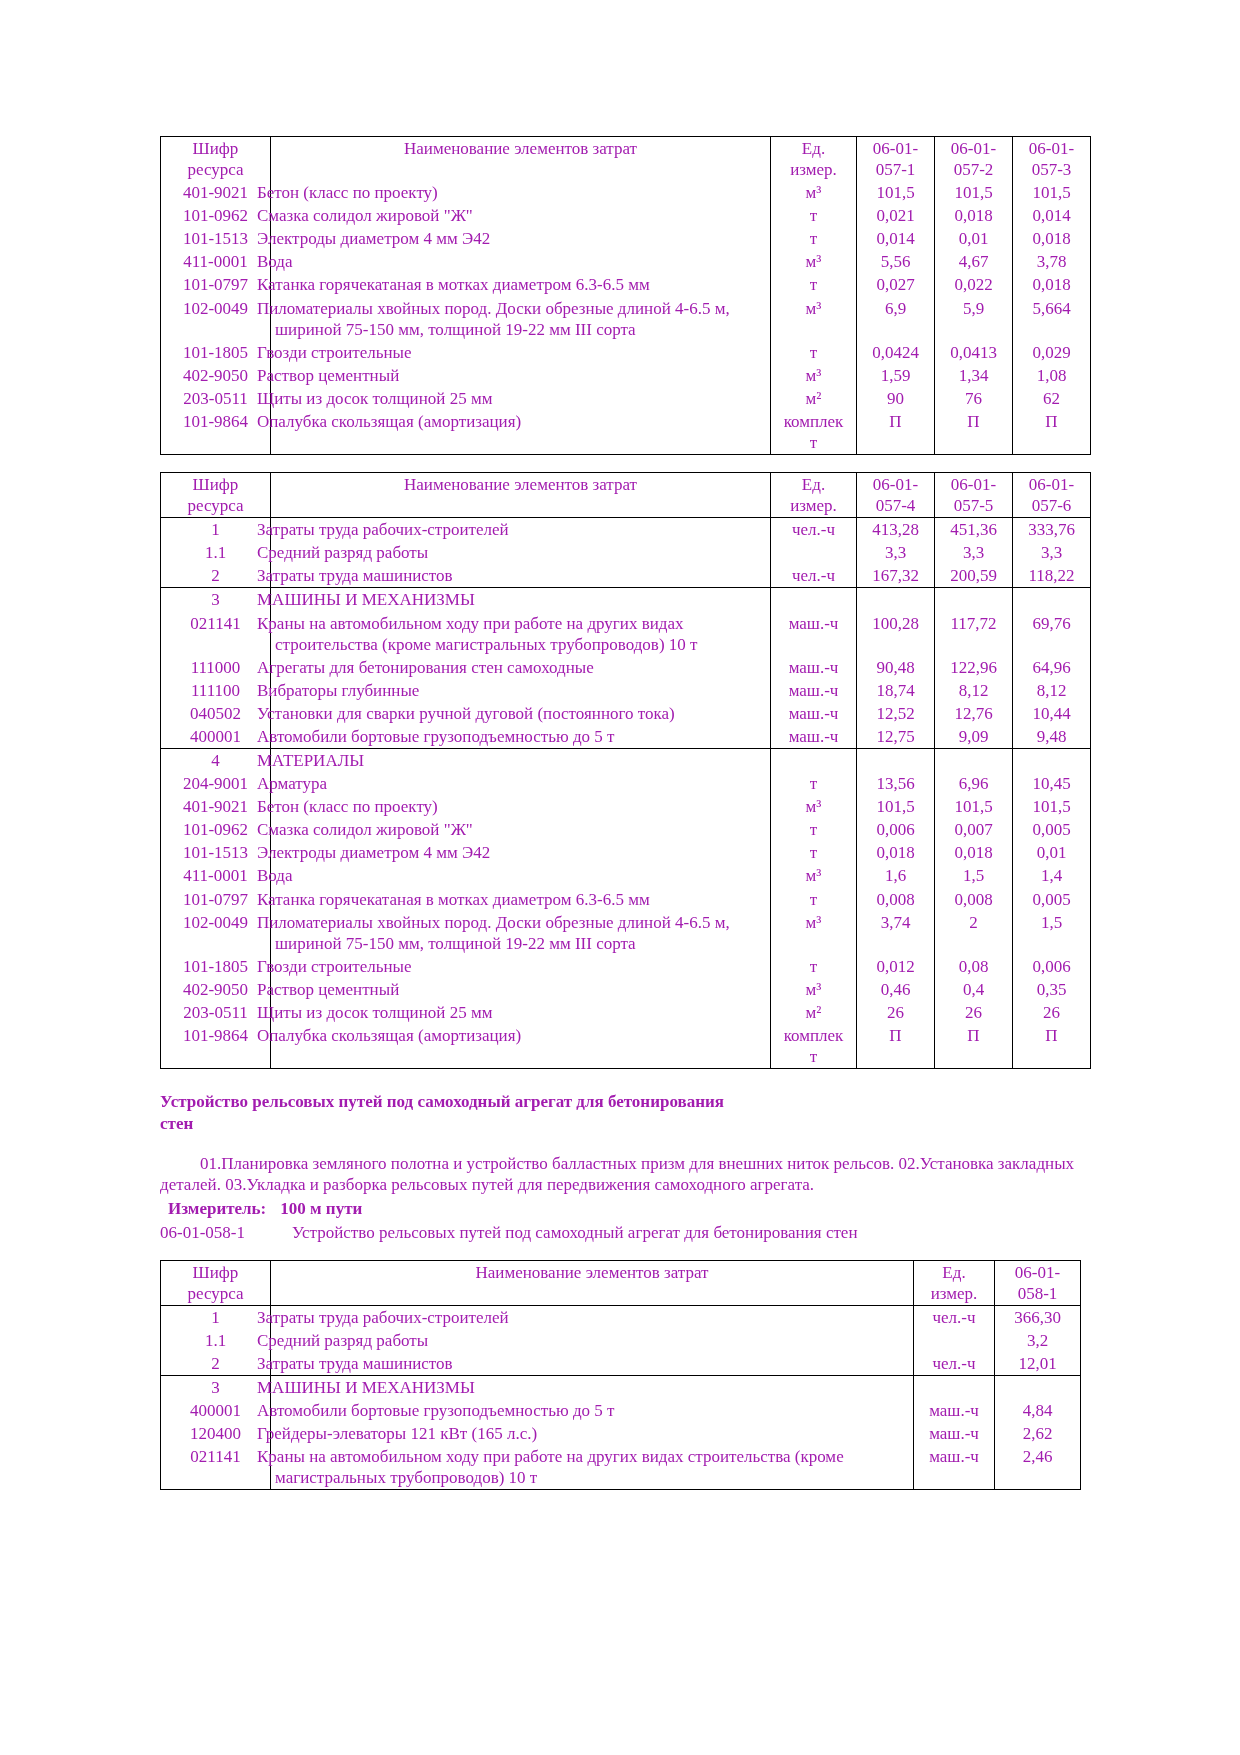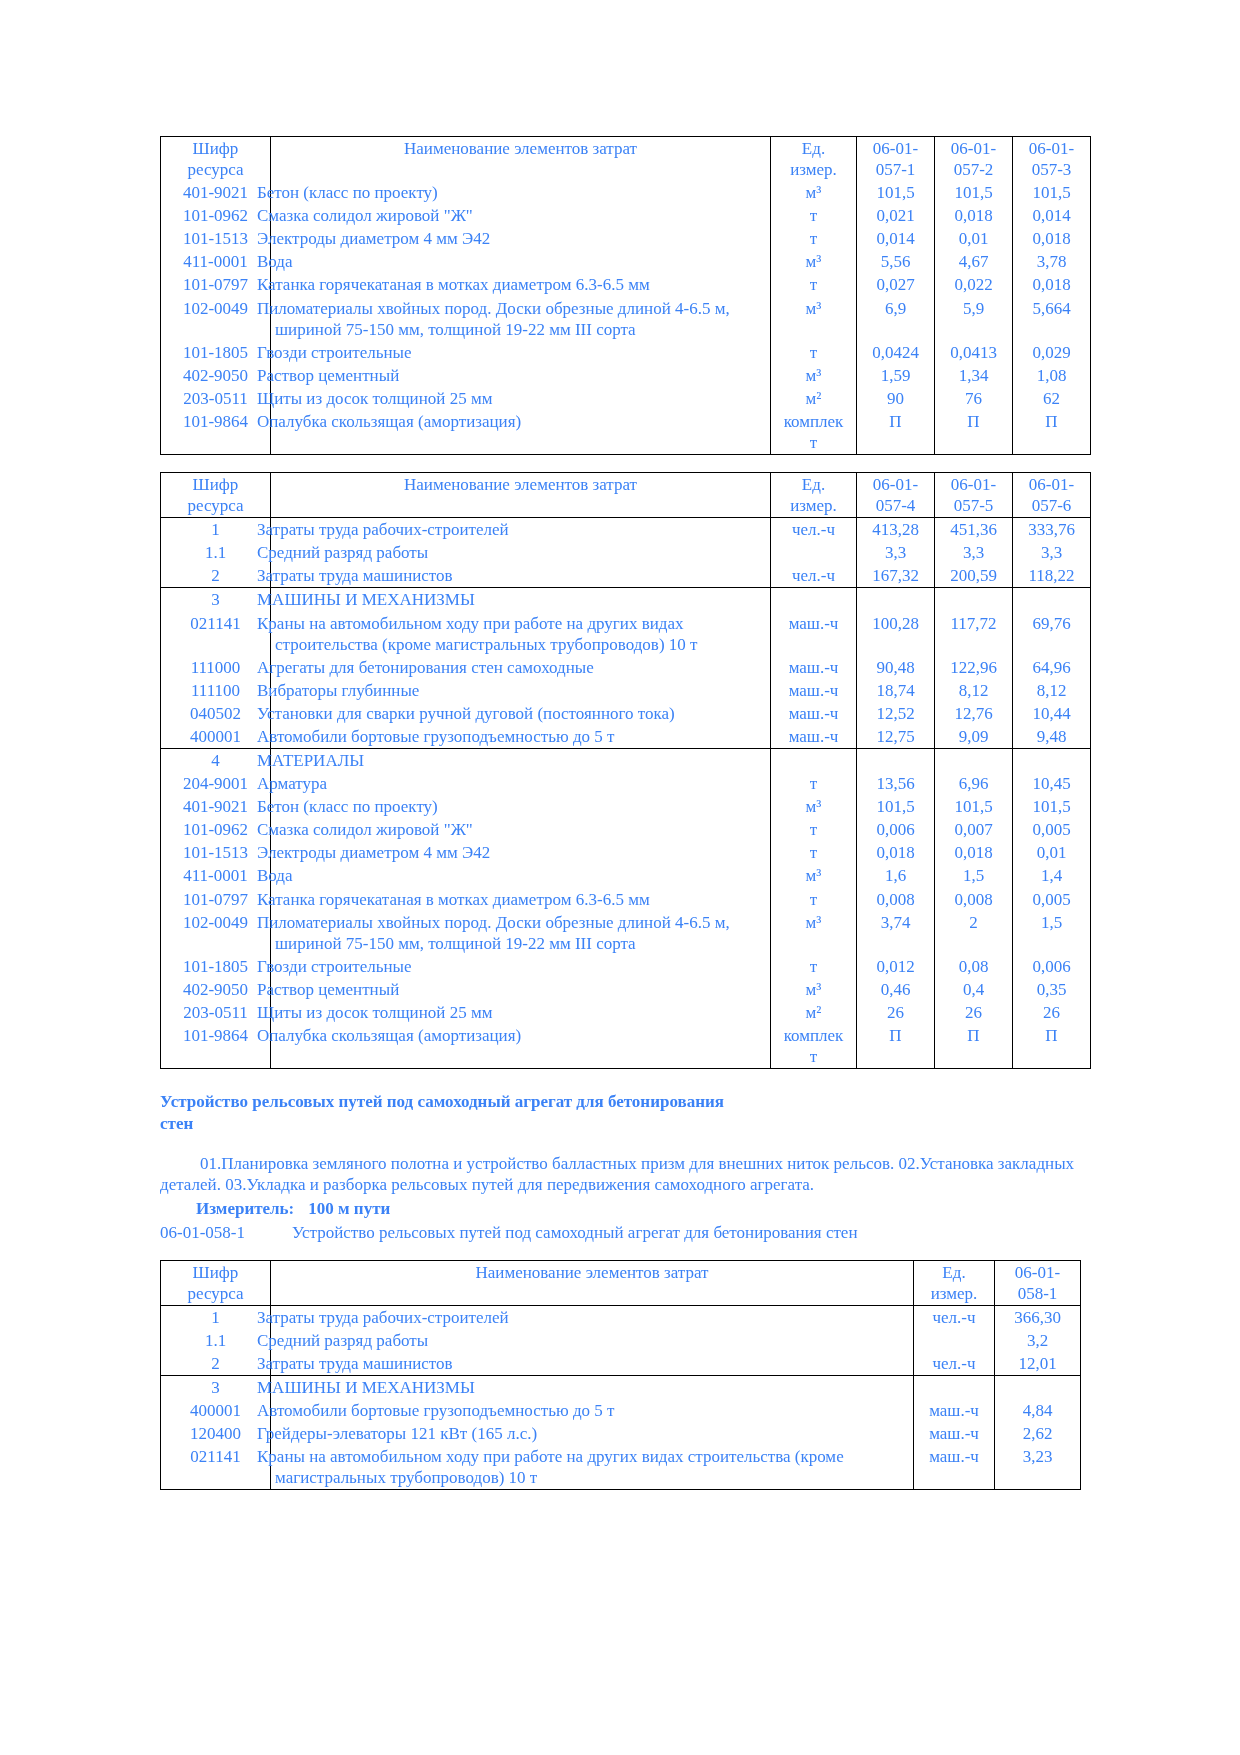--- a/index.html
+++ b/index.html
@@ -1,19 +1,19 @@
 <!DOCTYPE html>
 <html><head>
 <meta charset="utf-8">
 <style>
   * { box-sizing: border-box; }
   html, body { margin: 0; padding: 0; background: #ffffff; }
   .page {
     width: 1240px; height: 1755px; position: relative; overflow: hidden;
-    background: #ffffff; color: #3b82f6;
+    background: #ffffff; color: #a21caf;
     font-family: "Liberation Serif", "DejaVu Serif", serif;
     font-size: 17px;
   }
   .content { padding: 136px 0 0 160px; }
 
   table.norm { border-collapse: collapse; table-layout: fixed; border: 1.5px solid #000; }
   table.norm th, table.norm td {
     border-left: 1px solid #000; border-right: 1px solid #000;
     padding: 1px 4px; vertical-align: top; line-height: 1.24;
     font-size: 17px; font-weight: normal; word-wrap: break-word;
@@ -42,21 +42,21 @@
 
   #table-057-456 { margin-top: 17px; }
   #table-058 { margin-top: 16px; }
 
   .text-block { margin-top: 22px; width: 932px; line-height: 1.26; }
   .title-row { display: flex; }
   .tbl-label { width: 295px; flex: 0 0 auto; font-weight: bold; }
   .tbl-title { width: 585px; font-weight: bold; }
   .works-label { margin-left: 295px; font-style: italic; margin-top: 1px; }
   .works-text { margin-top: 19px; text-indent: 40px; }
-  .meter-line { margin-top: 2px; margin-left: 36px; font-weight: bold; }
+  .meter-line { margin-top: 2px; margin-left: 8px; font-weight: bold; }
   .meter-label { margin-right: 14px; }
   .norm-line { margin-top: 3px; }
   .norm-code { display: inline-block; width: 132px; }
 </style>
 </head>
 <body>
 
 <div class="page">
   <div class="content">
 
@@ -409,19 +409,19 @@
           <tr>
             <td class="c-code">120400</td>
             <td class="c-name">Грейдеры-элеваторы 121 кВт (165 л.с.)</td>
             <td class="c-unit">маш.-ч</td>
             <td class="c-val">2,62</td>
           </tr>
           <tr>
             <td class="c-code">021141</td>
             <td class="c-name">Краны на автомобильном ходу при работе на других видах строительства (кроме магистральных трубопроводов) 10 т</td>
             <td class="c-unit">маш.-ч</td>
-            <td class="c-val">3,23</td>
+            <td class="c-val">2,46</td>
           </tr>
         </tbody>
       </table>
 
   </div>
 </div>
 
 </body></html>

